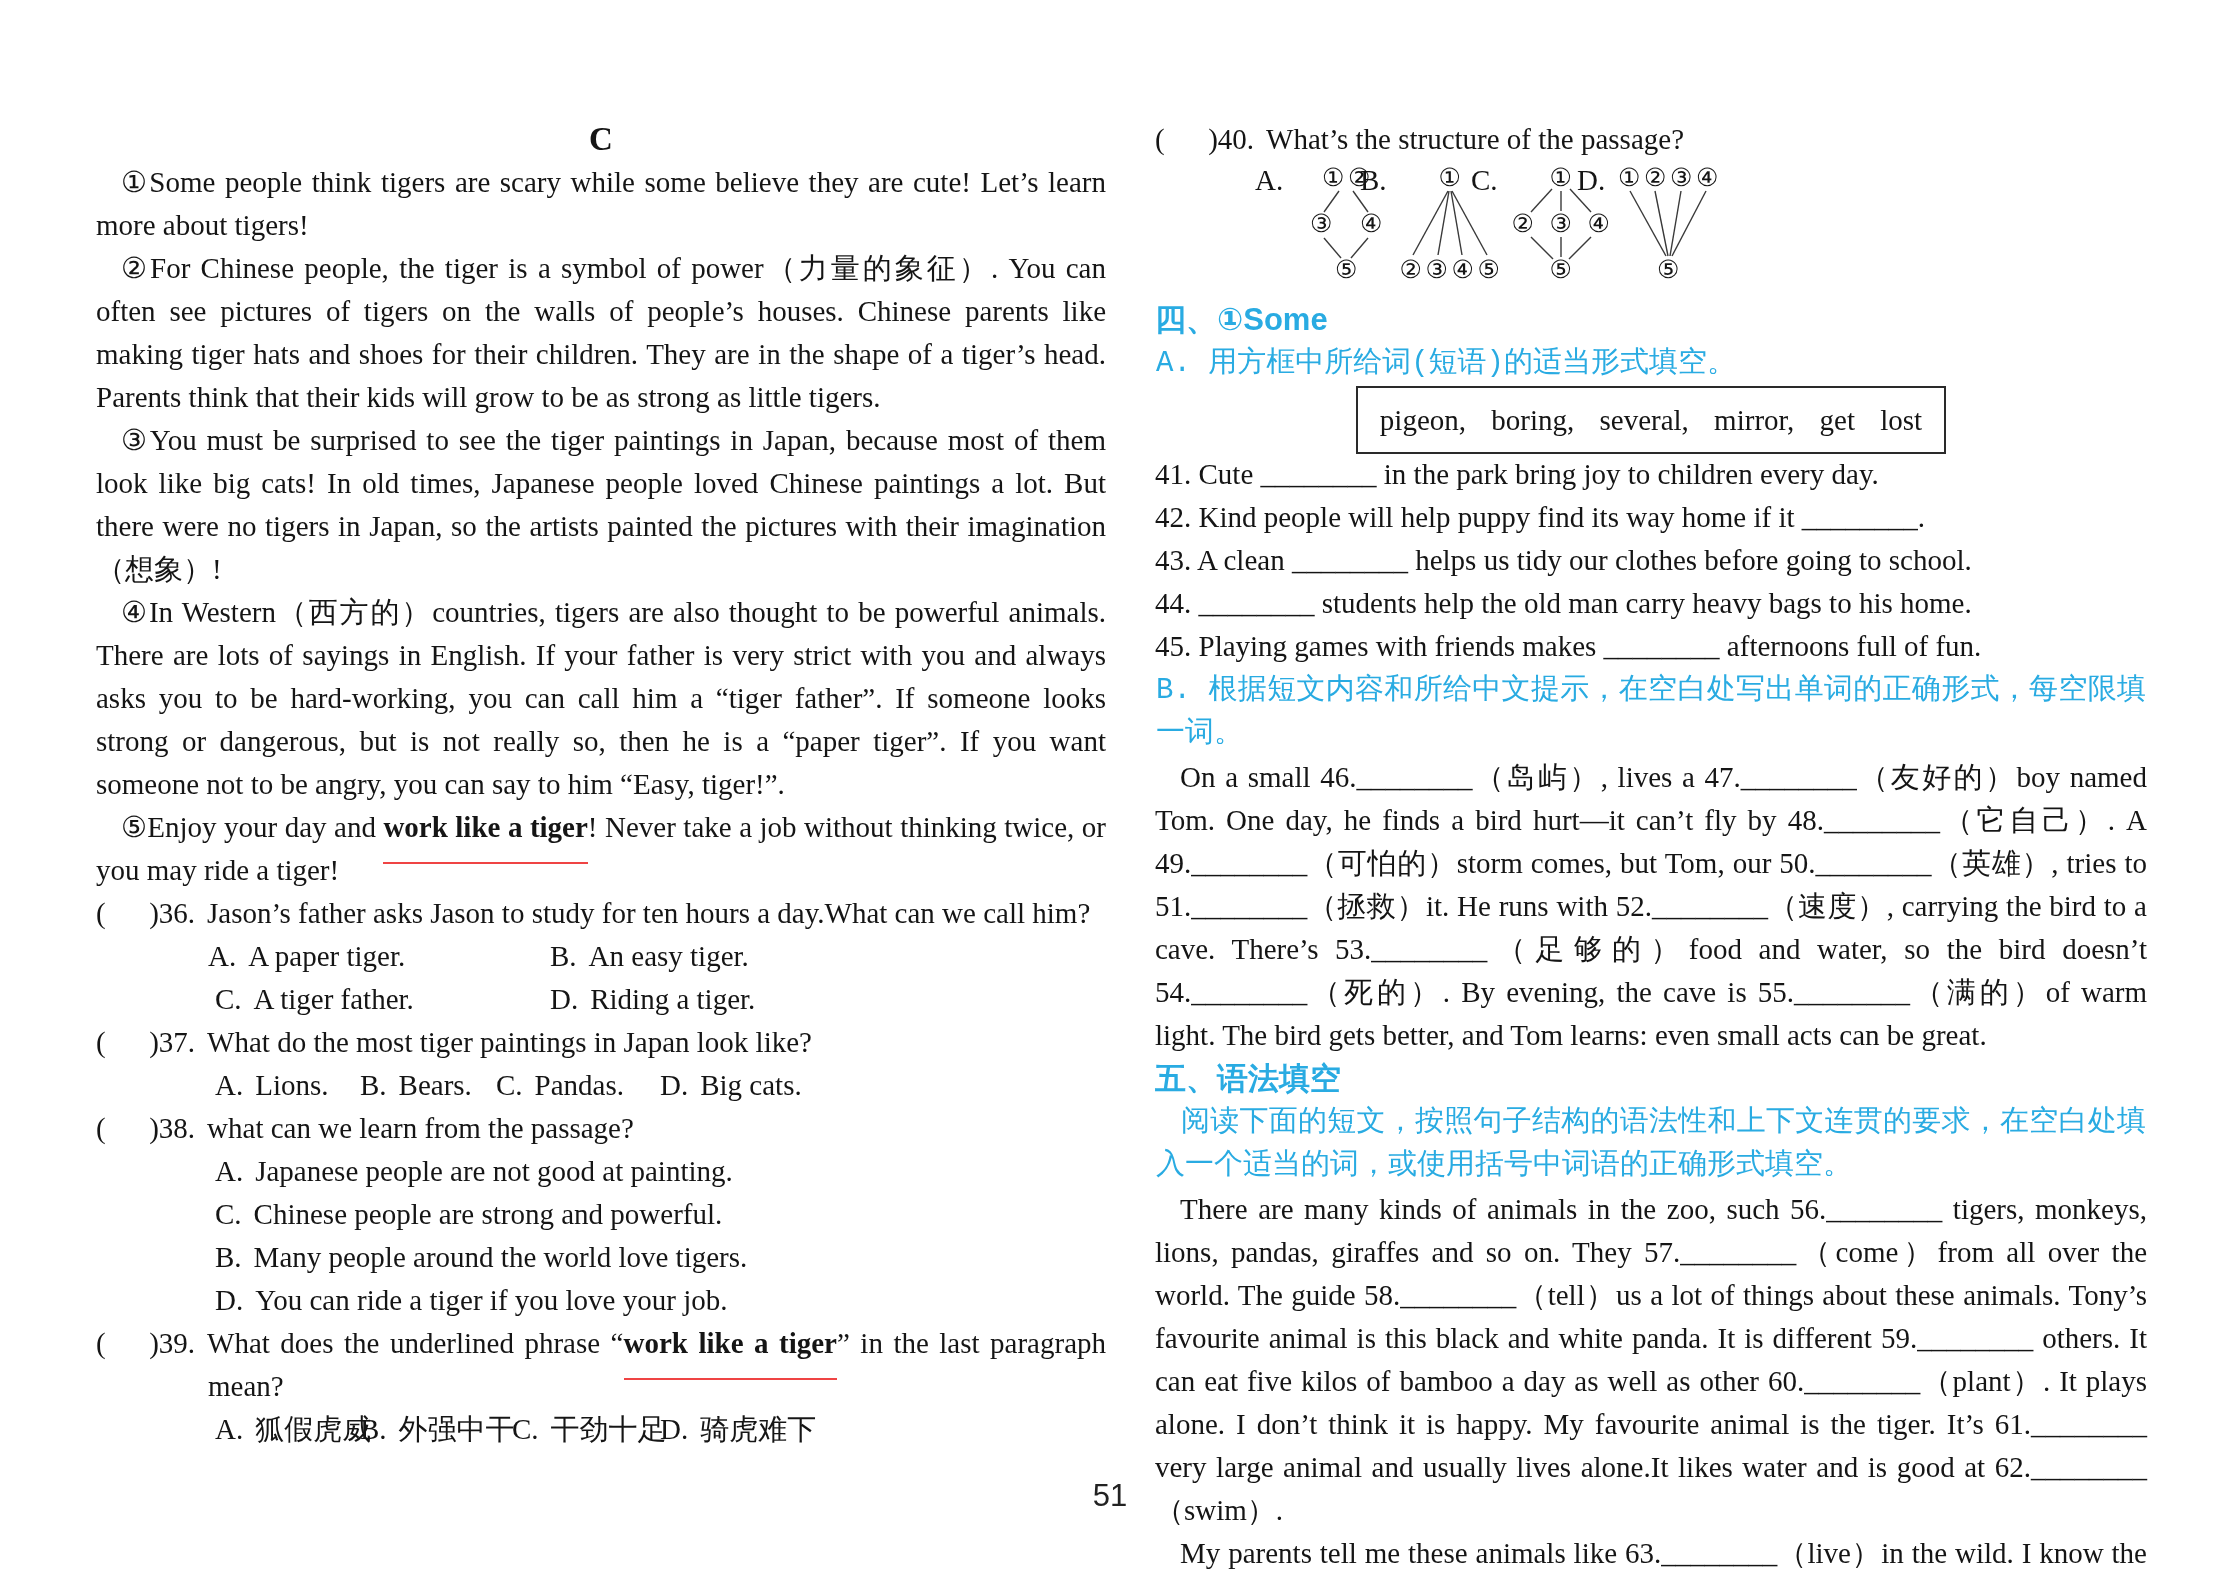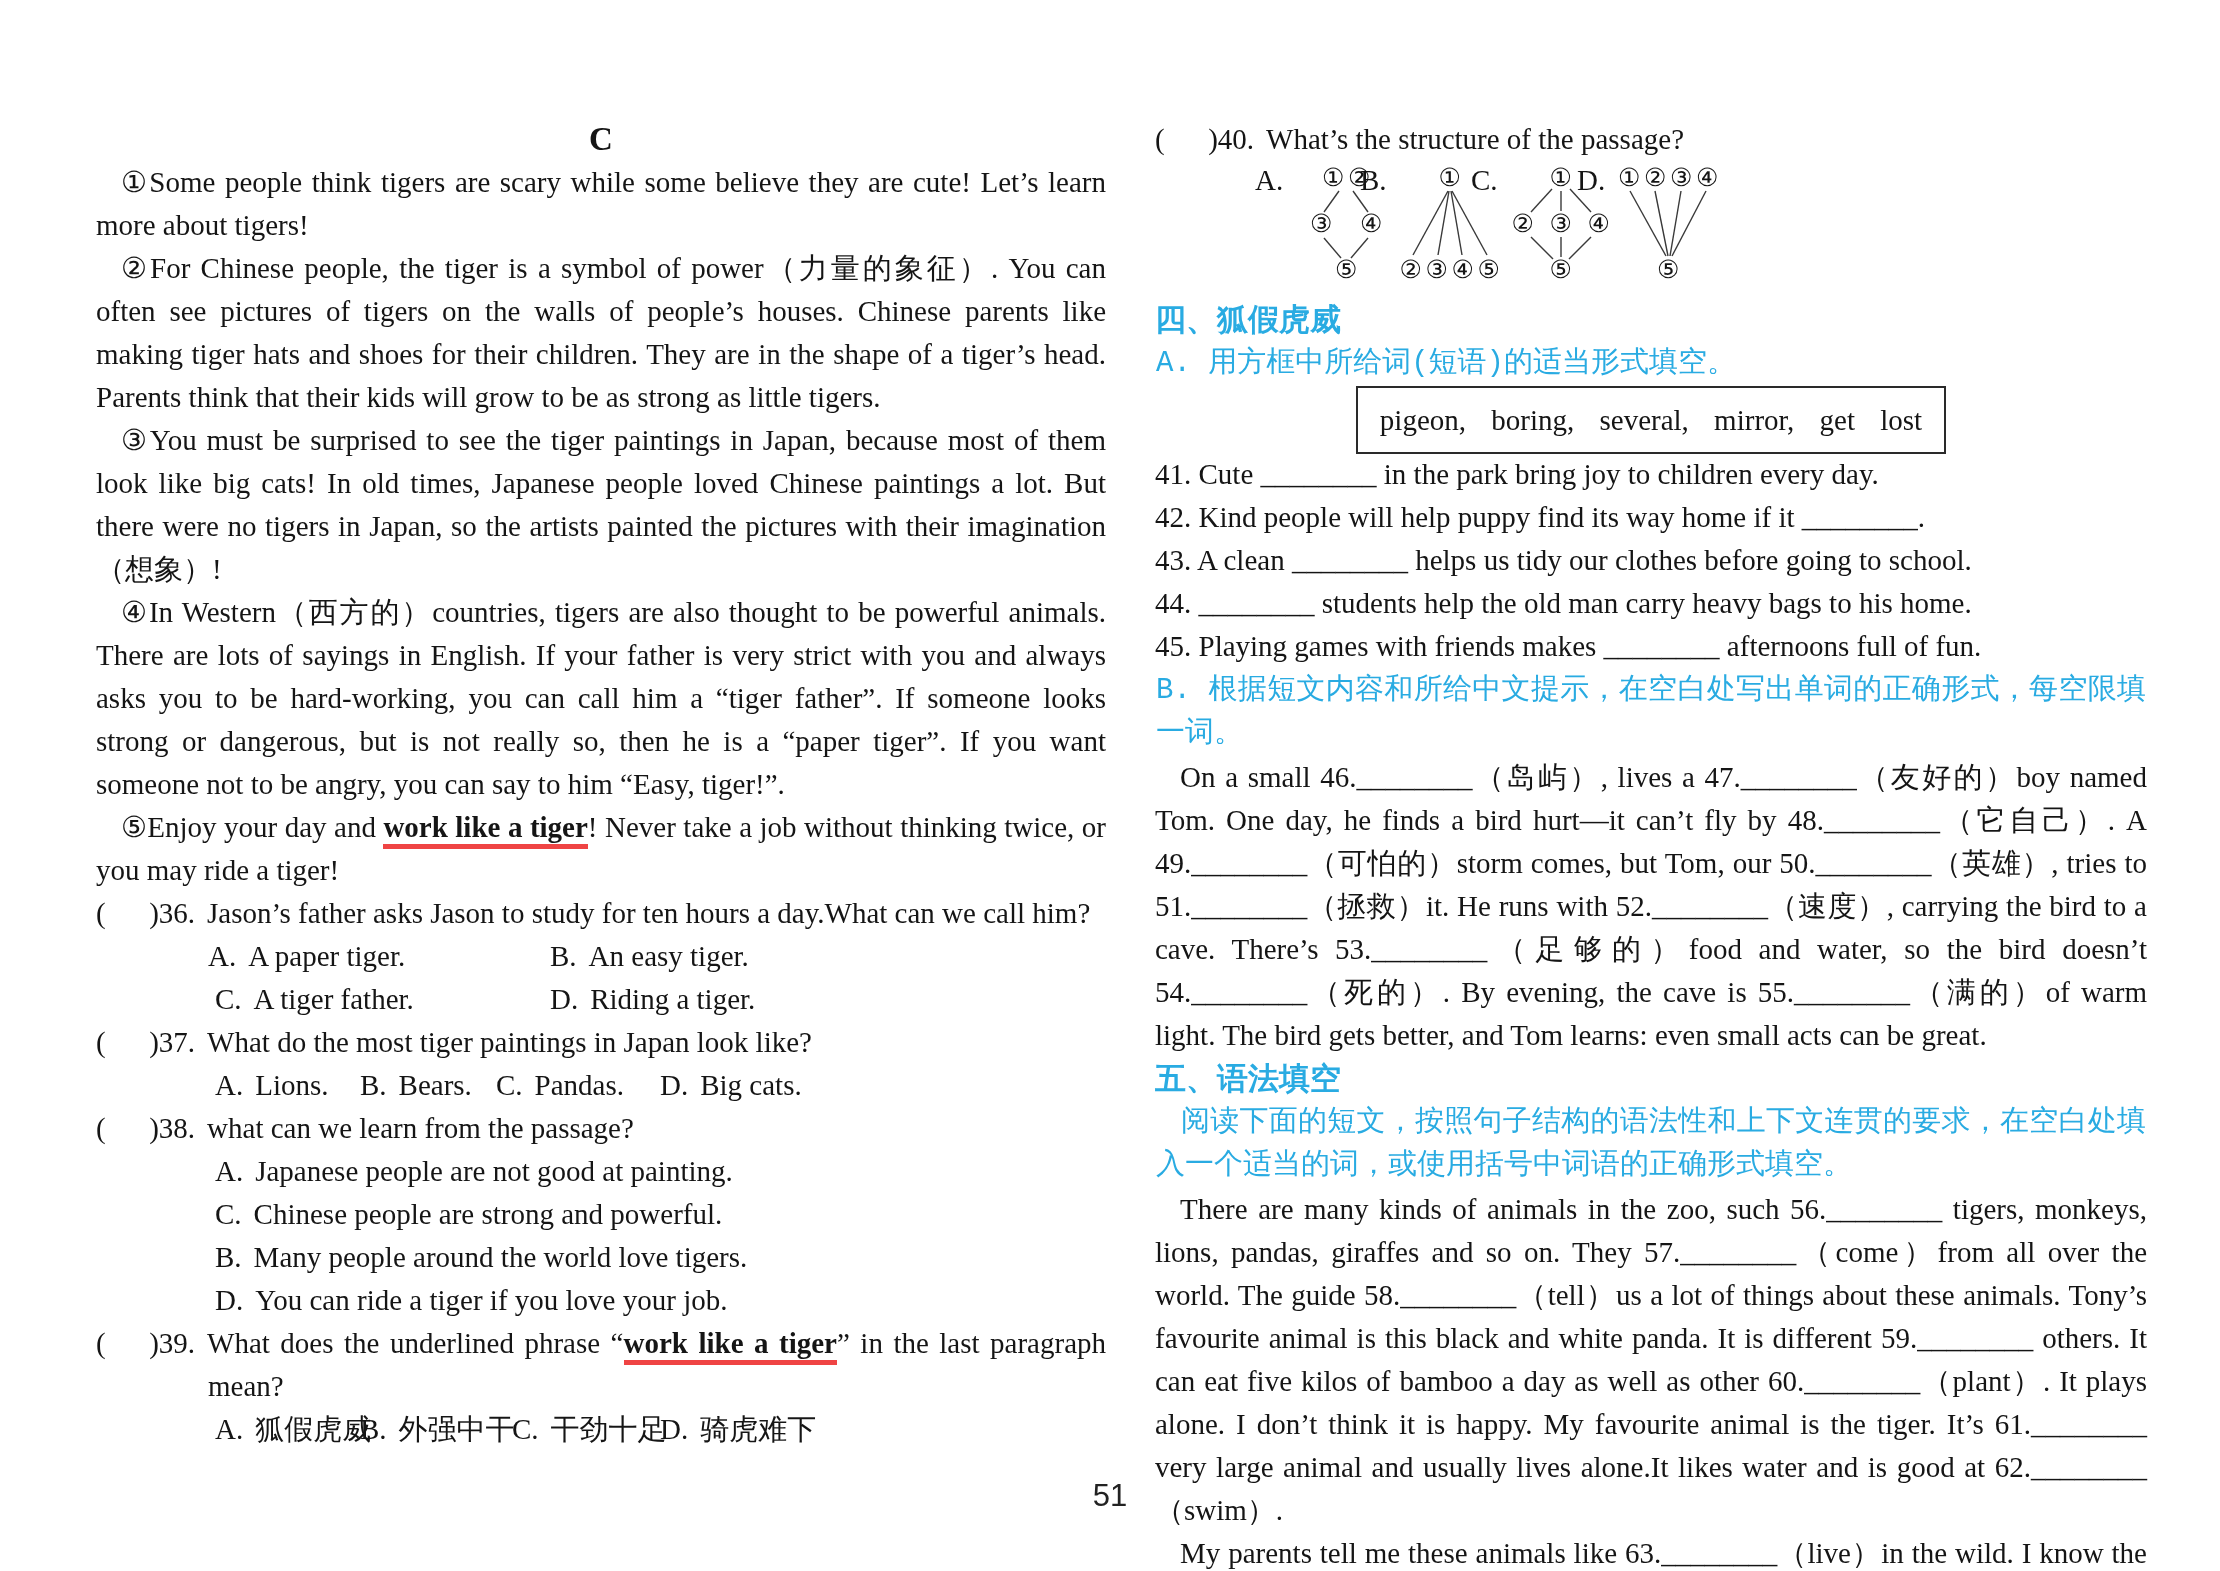--- a/index.html
+++ b/index.html
@@ -8,21 +8,21 @@
   .col{position:absolute;top:118px;}
   .col-left{left:96px;width:1010px;}
   .col-right{left:1155px;width:992px;}
   .ctitle{text-align:center;font-weight:700;font-size:33px;line-height:43px;}
   .para{margin:0;text-align:justify;text-indent:25px;}
   .q{margin:0;text-align:justify;padding-left:112px;text-indent:-112px;}
   .qnum{margin-right:12px;}
   .optrow{position:relative;height:43px;}
   .opt{position:absolute;top:0;white-space:nowrap;}
   .olabel{margin-right:12px;}
-  .ulb{font-weight:700;border-bottom:5px solid #ef4444;padding-bottom:1px;}
+  .ulb{font-weight:700;border-bottom:2px solid #ef4444;padding-bottom:19px;}
   .h4{font-family:"Liberation Sans","DejaVu Sans",sans-serif;font-weight:700;font-size:31px;color:#29abe2;}
   .instr{font-family:Liberation Mono, monospace;color:#29abe2;text-align:justify;margin:1px;}
   .wbwrap{height:67px;display:flex;align-items:center;justify-content:center;}
   .wordbox{border:2px solid #2a2a2a;padding:12px 22px;word-spacing:18px;line-height:40px;}
   .vitem{white-space:nowrap;}
   .q40opts{position:relative;height:137px;}
   .q40opt{position:absolute;top:4px;display:flex;align-items:flex-start;gap:8px;}
   .q40opt .olabel{line-height:30px;margin-right:0;}
   .net{position:relative;width:110px;height:118px;flex:none;}
   .net svg{position:absolute;left:0;top:0;}
@@ -156,21 +156,21 @@
           </svg>
           <span class="node" style="left:3px;top:0">①</span>
           <span class="node" style="left:29px;top:0">②</span>
           <span class="node" style="left:55px;top:0">③</span>
           <span class="node" style="left:81px;top:0">④</span>
           <span class="node" style="left:42px;top:92px">⑤</span>
         </span>
       </div>
     </div>
 
-    <div class="h4">四、狐假虎威</div>
+    <div class="h4">四、①Some</div>
     <p class="instr">A. 用方框中所给词(短语)的适当形式填空。</p>
 
     <div class="wbwrap">
       <span class="wordbox">pigeon, boring, several, mirror, get lost</span>
     </div>
 
     <div class="vitem">41. Cute ________ in the park bring joy to children every day.</div>
     <div class="vitem">42. Kind people will help puppy find its way home if it ________.</div>
     <div class="vitem">43. A clean ________ helps us tidy our clothes before going to school.</div>
     <div class="vitem">44. ________ students help the old man carry heavy bags to his home.</div>

